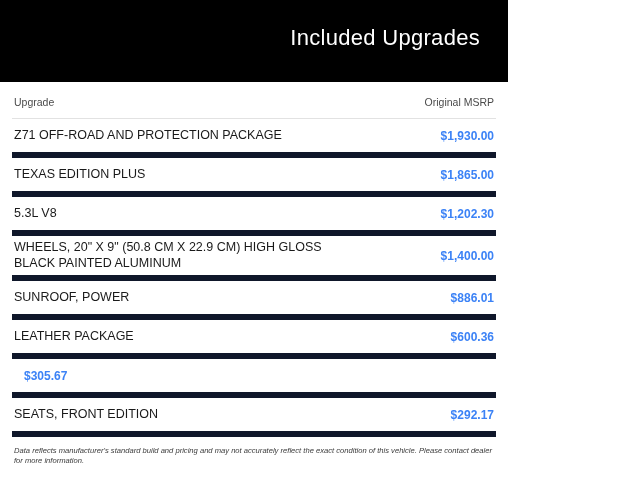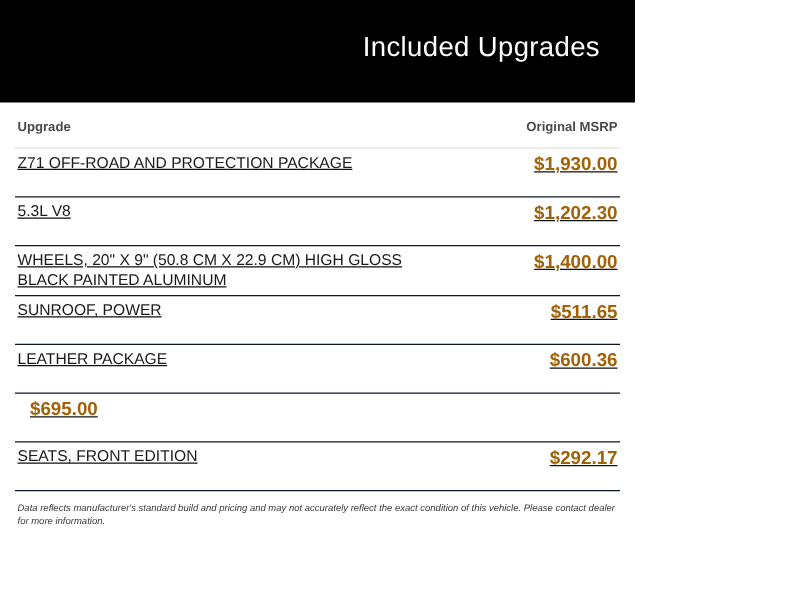--- a/index.html
+++ b/index.html
@@ -45,45 +45,45 @@
   .col-head {
     display: flex;
     align-items: center;
     justify-content: space-between;
     padding: 14px 2px 10px 2px;
     border-bottom: 1px solid #e2e2e2;
   }
   .col-head .label {
     font-size: 10.5px;
     color: #4a4a4a;
-    font-weight: 700;
+    font-weight: 400;
   }
   .rows {
     display: block;
   }
   .row {
     display: flex;
+    align-items: center;
     justify-content: space-between;
-    border-bottom: 1px solid #0f172a;
+    border-bottom: 6px solid #0f172a;
     min-height: 39px;
     padding: 4px 2px;
     box-sizing: border-box;
-    text-decoration: underline;
   }
   .row .name {
     font-size: 12.5px;
     color: #1a1a1a;
     line-height: 1.25;
     max-width: 400px;
     white-space: pre-line;
   }
   .row .price {
-    font-size: 15px;
+    font-size: 12px;
     font-weight: bold;
-    color: #a16207;
+    color: #3b82f6;
     text-align: right;
     white-space: nowrap;
     padding-left: 10px;
   }
   .disclaimer {
     padding: 9px 14px 0 14px;
     font-size: 7.6px;
     font-style: italic;
     color: #3a3a3a;
     line-height: 1.3;
@@ -105,44 +105,48 @@
       <div class="label">Original MSRP</div>
     </div>
 
     <div class="rows">
 
       <div class="row">
         <div class="name">Z71 OFF-ROAD AND PROTECTION PACKAGE</div>
         <div class="price">$1,930.00</div>
       </div>
 
+      <div class="row">
+        <div class="name">TEXAS EDITION PLUS</div>
+        <div class="price">$1,865.00</div>
+      </div>
 
       <div class="row">
         <div class="name">5.3L V8</div>
         <div class="price">$1,202.30</div>
       </div>
 
       <div class="row">
         <div class="name">WHEELS, 20" X 9" (50.8 CM X 22.9 CM) HIGH GLOSS
 BLACK PAINTED ALUMINUM</div>
         <div class="price">$1,400.00</div>
       </div>
 
       <div class="row">
         <div class="name">SUNROOF, POWER</div>
-        <div class="price">$511.65</div>
+        <div class="price">$886.01</div>
       </div>
 
       <div class="row">
         <div class="name">LEATHER PACKAGE</div>
         <div class="price">$600.36</div>
       </div>
 
       <div class="row">
-        <div class="price">$695.00</div>
+        <div class="price">$305.67</div>
       </div>
 
       <div class="row">
         <div class="name">SEATS, FRONT EDITION</div>
         <div class="price">$292.17</div>
       </div>
 
     </div>
   </div>
 

